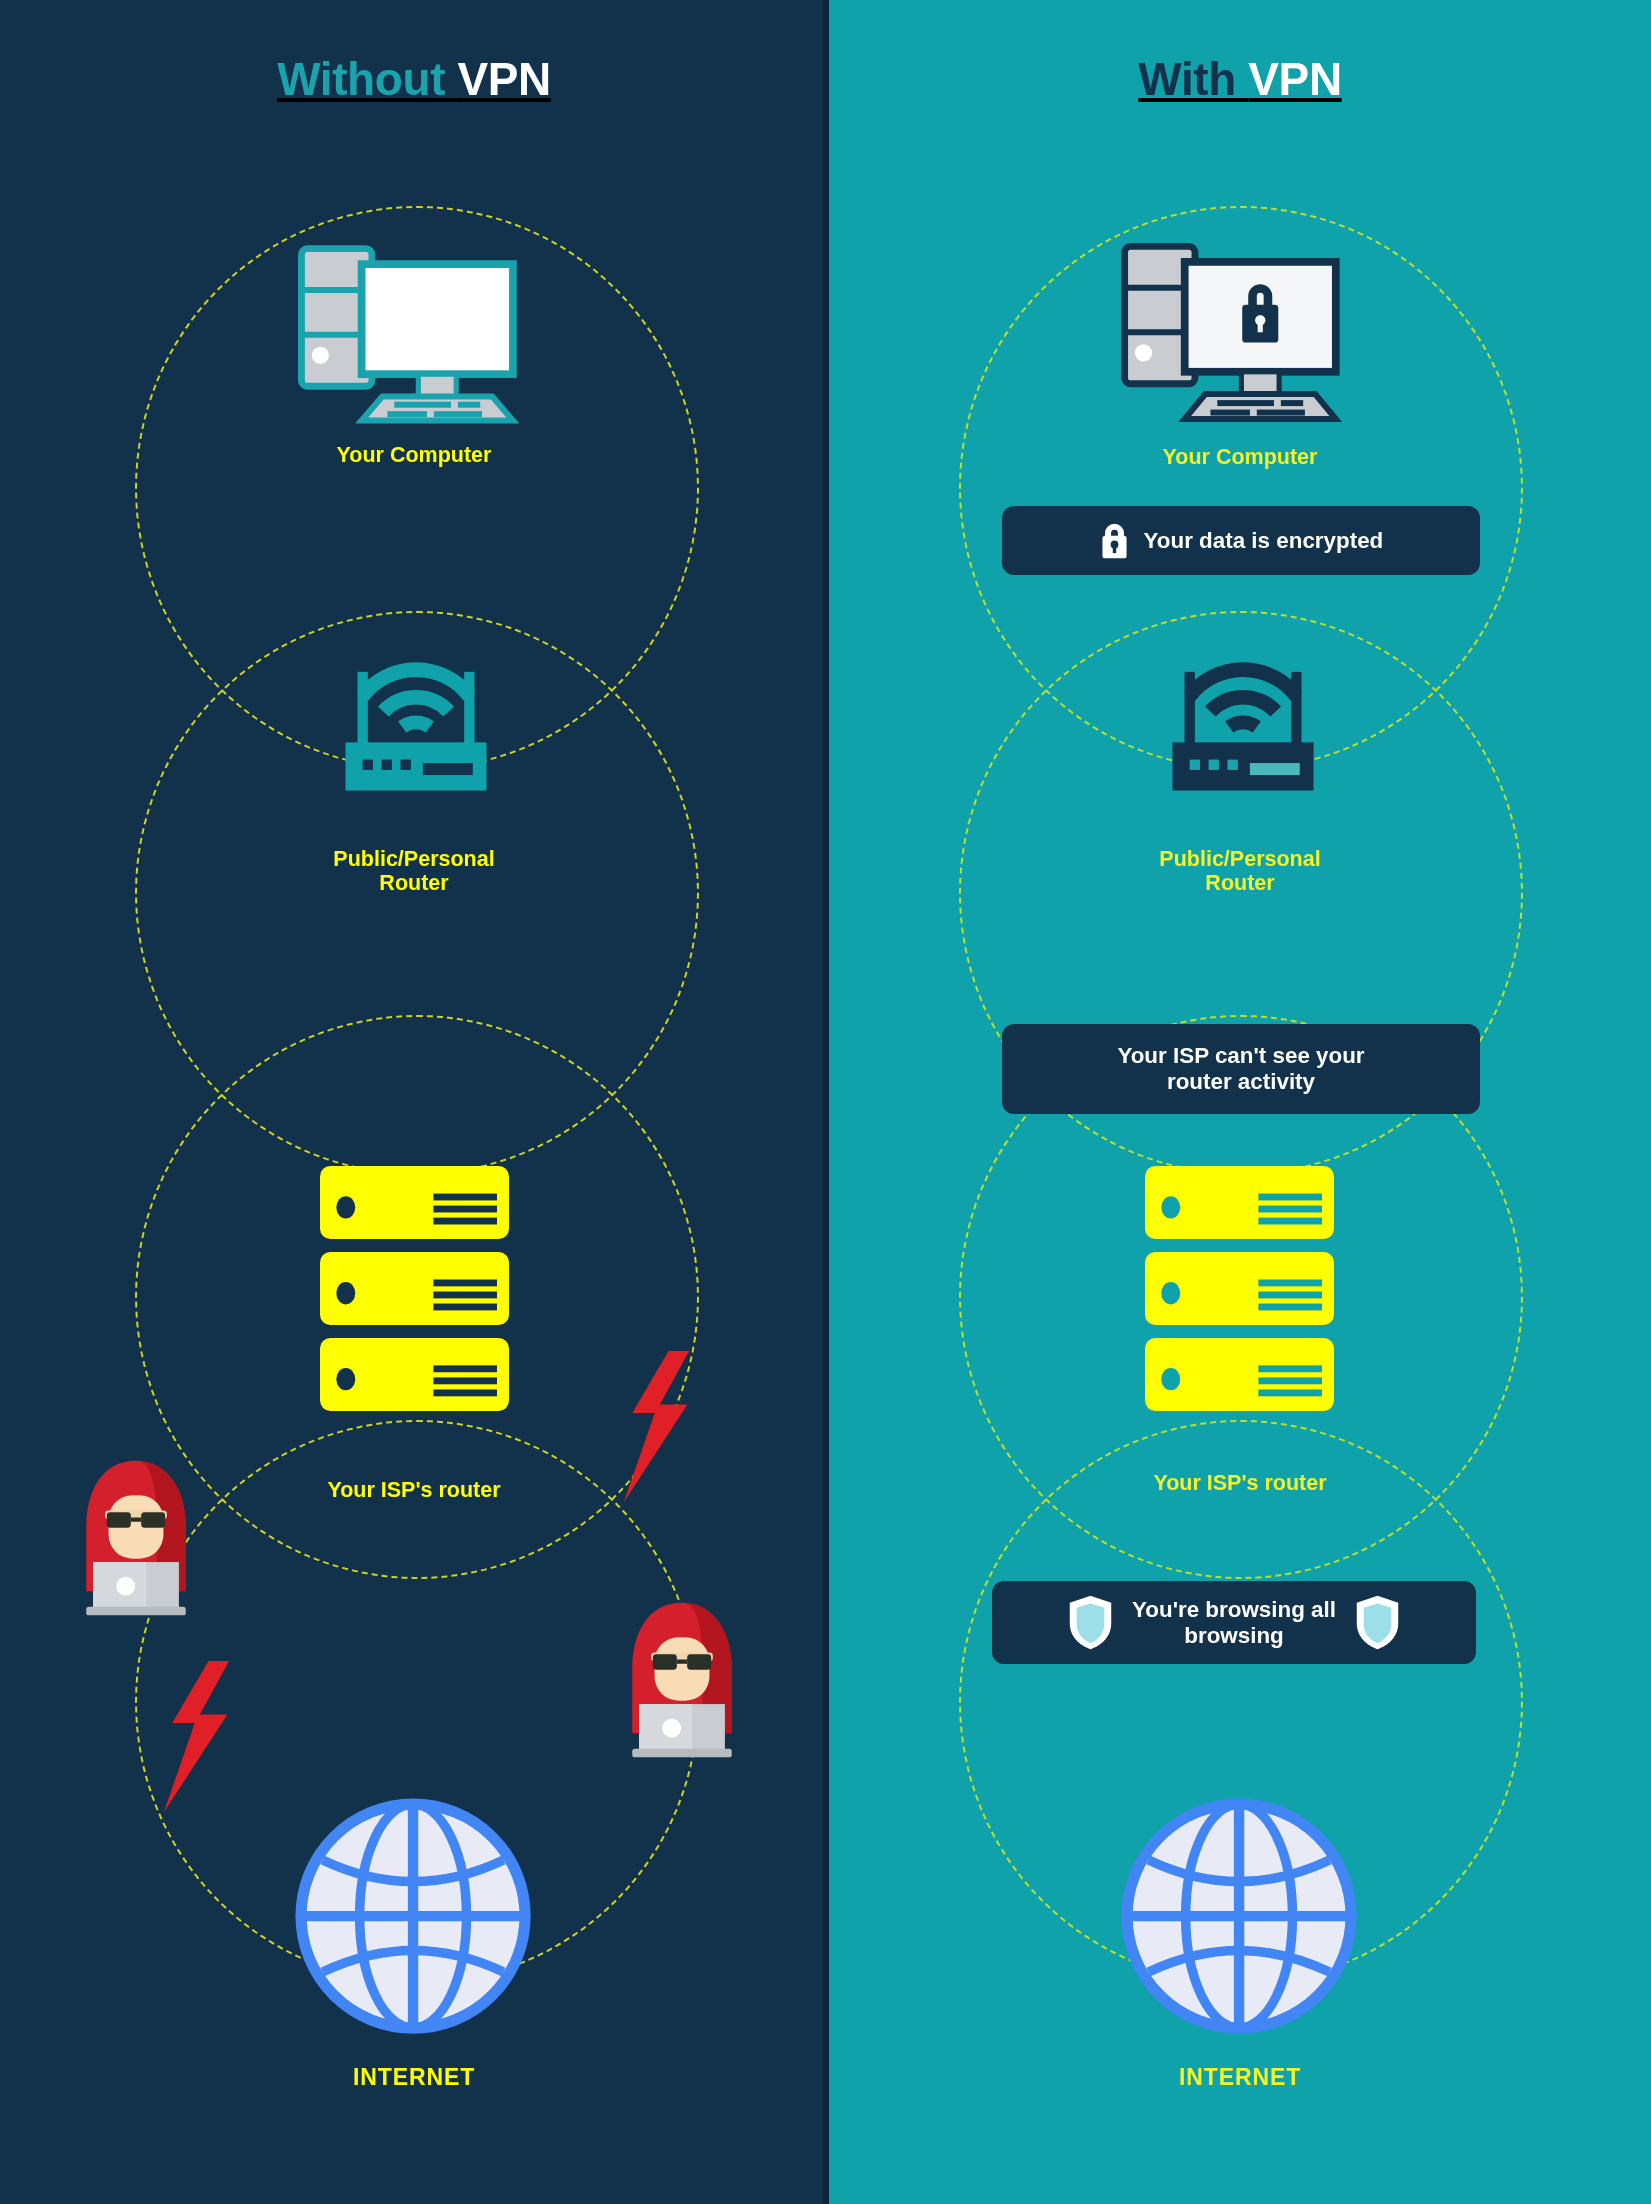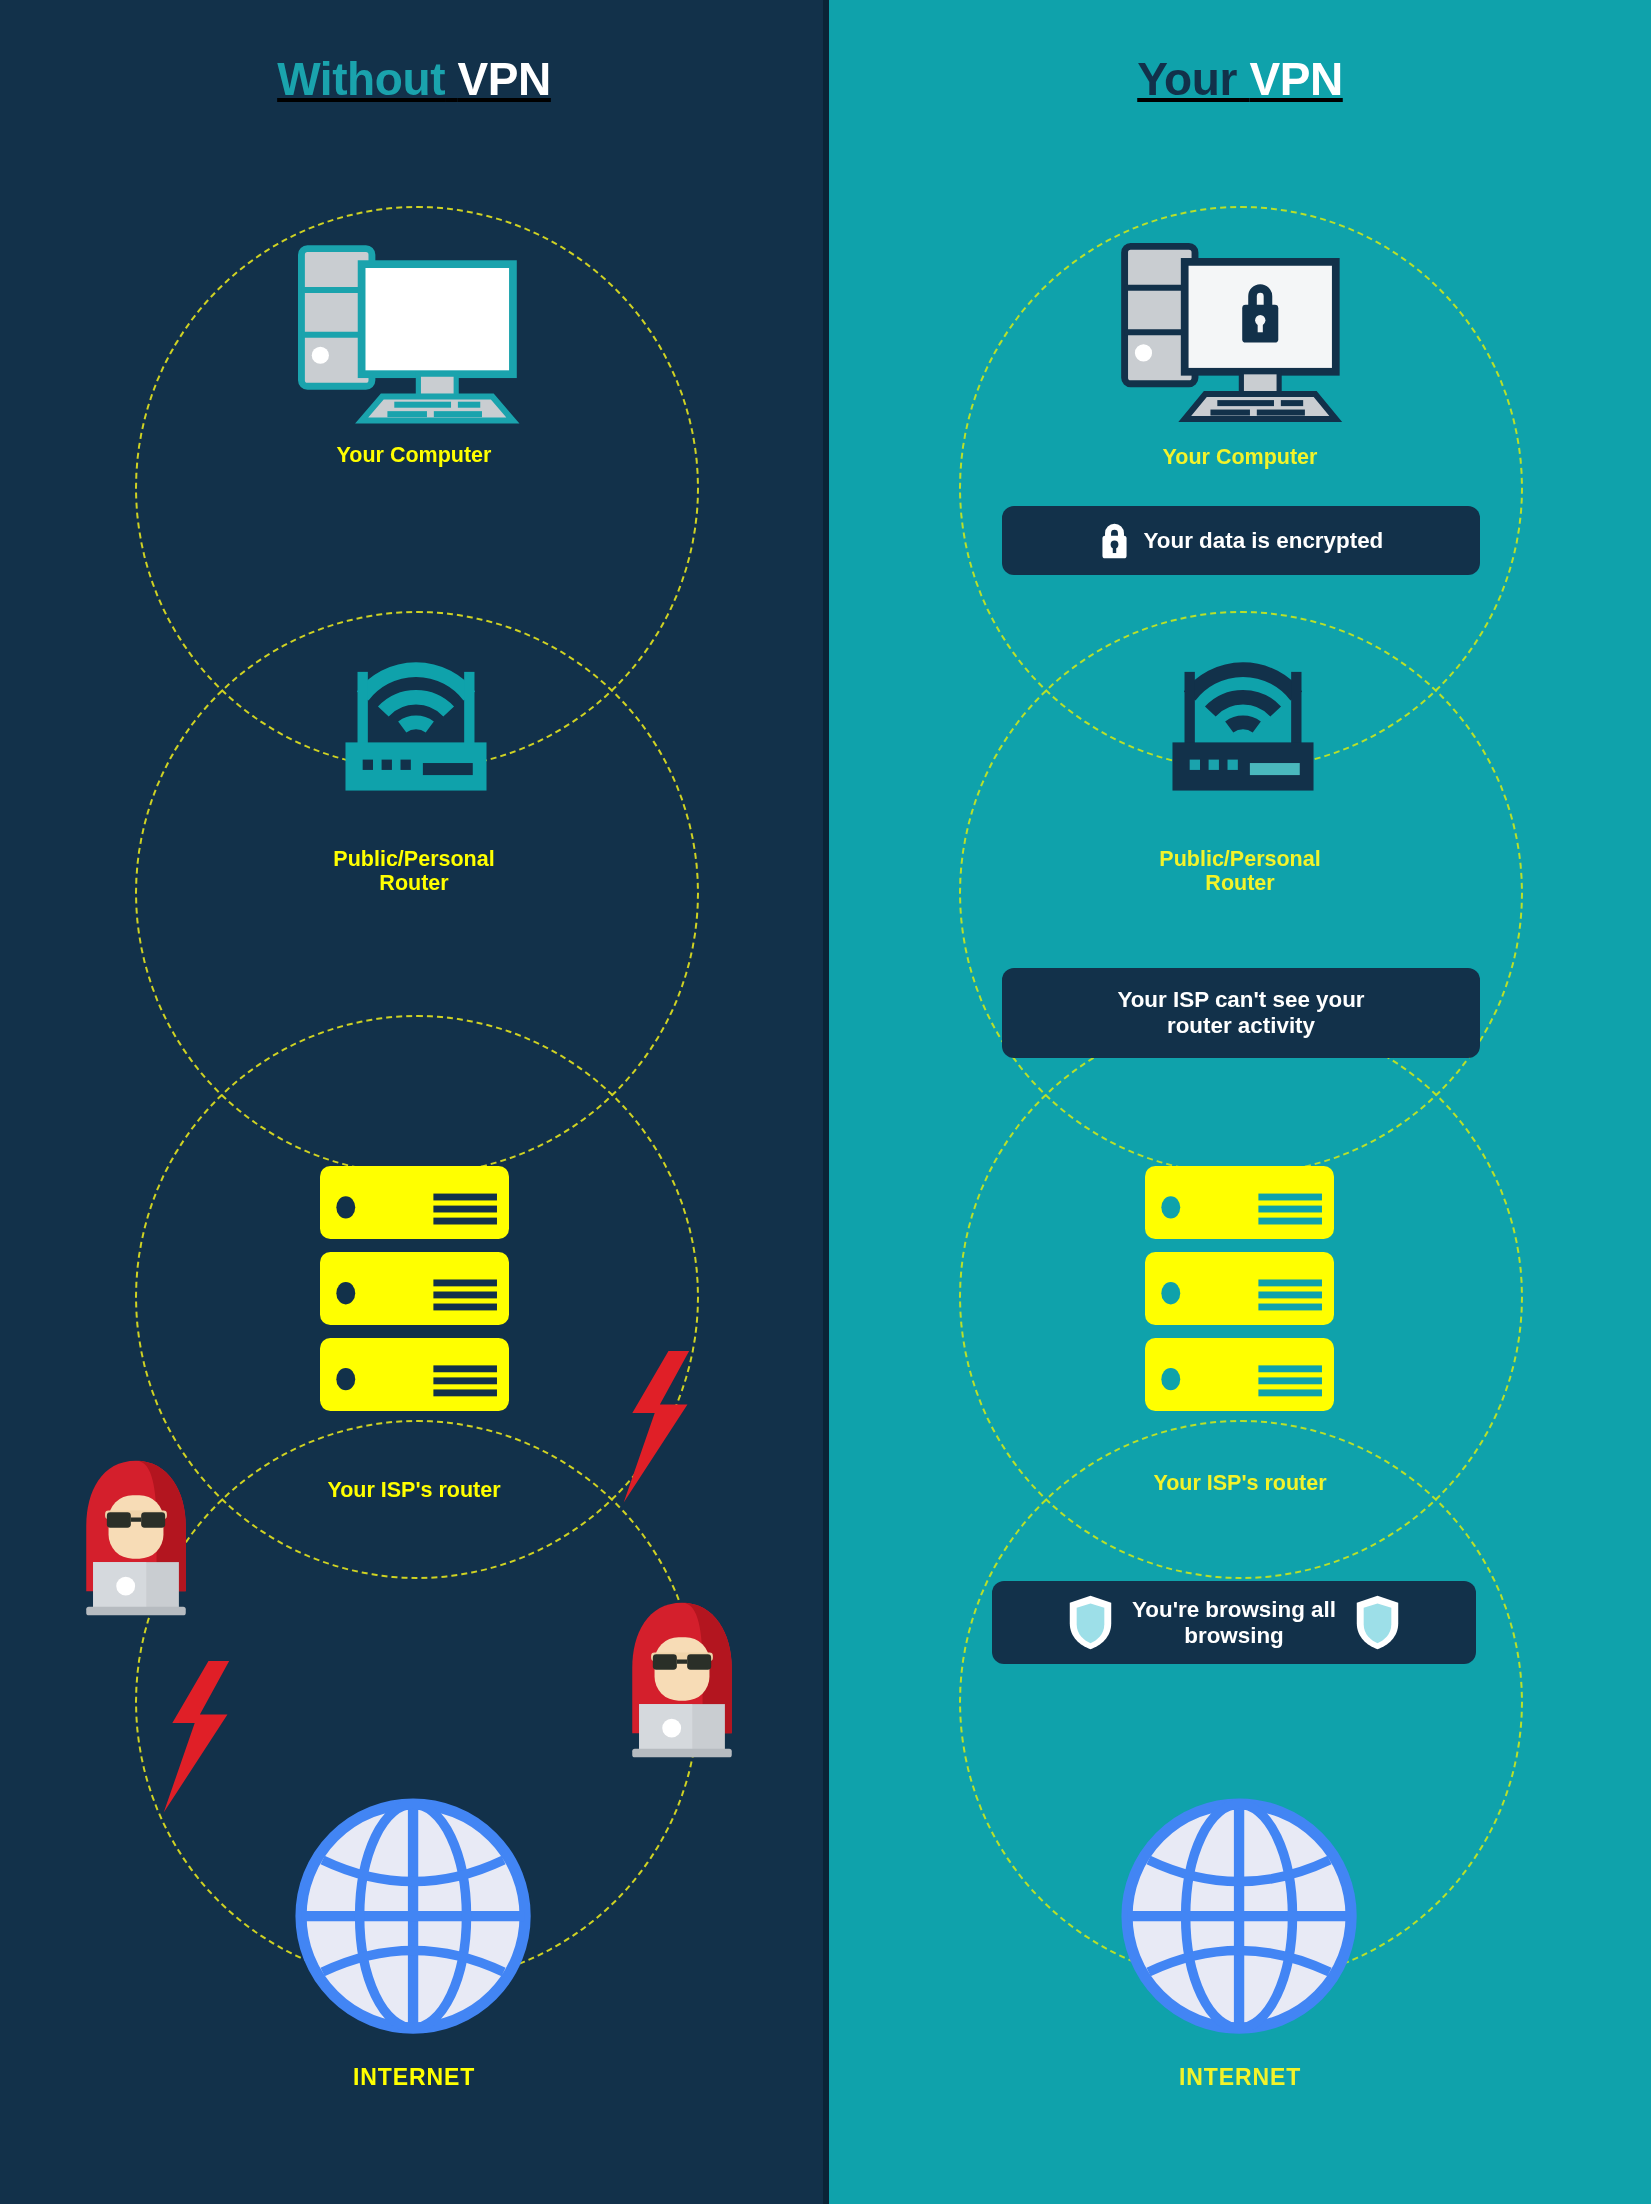--- a/index.html
+++ b/index.html
@@ -169,21 +169,21 @@
       </svg>
     </div>
     <div class="caption" style="top:2065px;font-size:23px;letter-spacing:0.9px;">
       <span>INTERNET</span>
     </div>
   </div>
 
   <div class="panel panel-right">
 
     <div class="title">
-      <span class="t-navy">Your</span>
+      <span class="t-navy">With</span>
       <span class="t-white">VPN</span>
     </div>
 
     <div class="circle rt" style="left:131px;top:206px;width:564px;height:564px;"></div>
     <div class="circle rt" style="left:131px;top:611px;width:564px;height:564px;"></div>
     <div class="circle rt" style="left:131px;top:1015px;width:564px;height:564px;"></div>
     <div class="circle rt" style="left:131px;top:1420px;width:564px;height:564px;"></div>
 
     <div class="node" style="left:293px;top:243px;">
       <svg width="239" height="182" viewBox="0 0 278 212">
@@ -234,21 +234,21 @@
         <rect x="46" y="160" width="12" height="12" fill="#1aa3ad"></rect>
         <rect x="68" y="160" width="12" height="12" fill="#1aa3ad"></rect>
         <rect x="94" y="164" width="58" height="14" fill="#4ab8bd"></rect>
       </svg>
     </div>
     <div class="caption r" style="top:847px;">
       <span>Public/Personal</span><br>
       <span>Router</span>
     </div>
 
-    <div class="badge" style="left:174px;top:968px;width:478px;height:90px;">
+    <div class="badge" style="left:174px;top:1024px;width:478px;height:90px;">
       <span class="txt">
         <span>Your ISP can't see your</span><br>
         <span>router activity</span>
       </span>
     </div>
 
     <div class="node" style="left:317px;top:1166px;">
       <svg width="189" height="245" viewBox="0 0 220 285">
         <g>
           <rect x="0" y="0" width="220" height="85" rx="12" fill="#ffff00"></rect>

